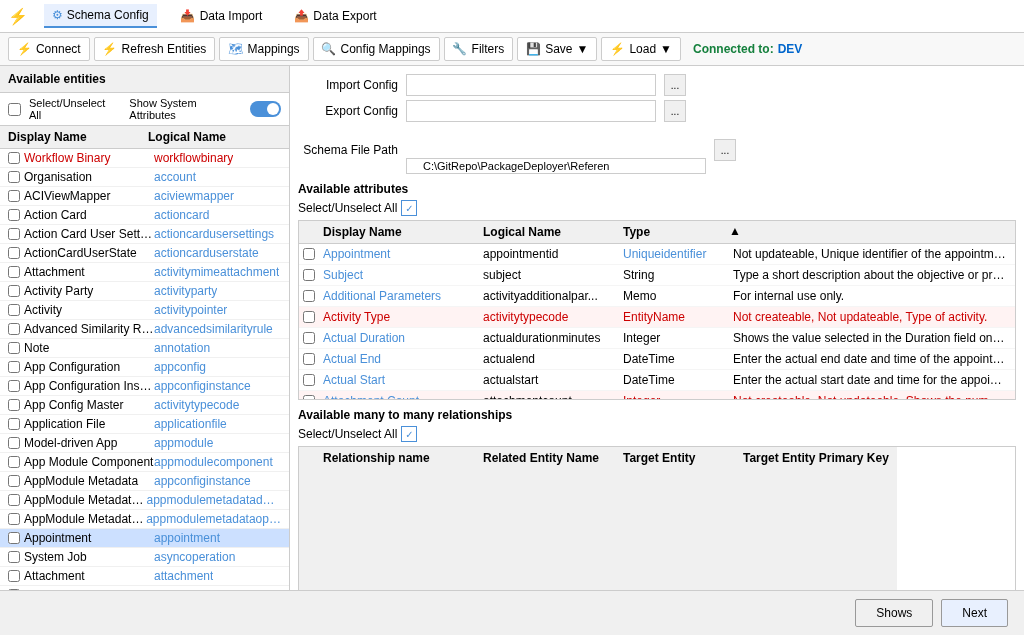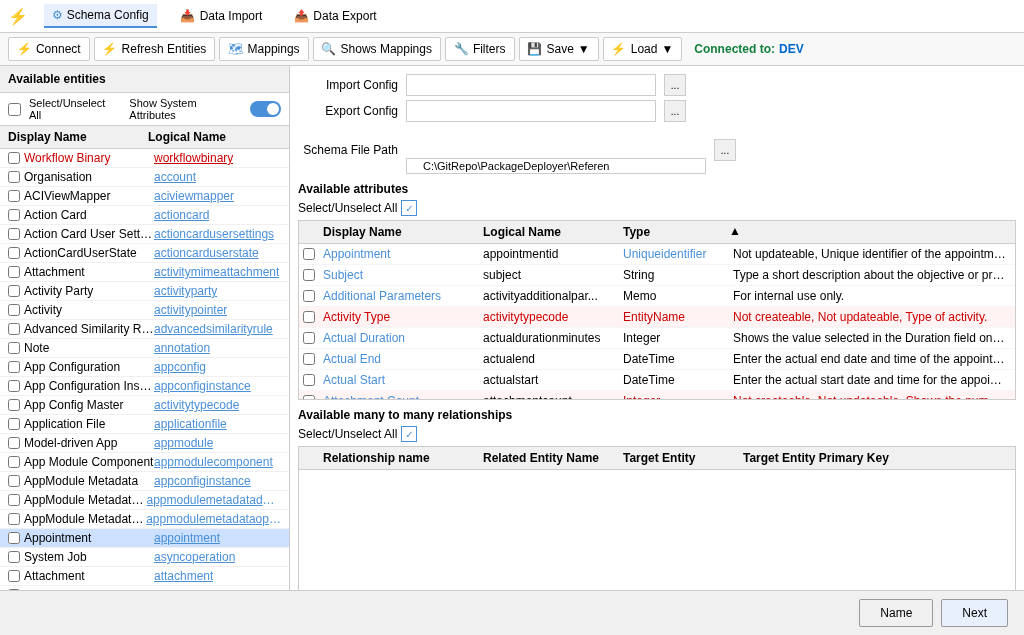--- a/index.html
+++ b/index.html
@@ -27,21 +27,21 @@
     .toggle-switch { width: 32px; height: 16px; background: #4a90d9; border-radius: 8px; position: relative; cursor: pointer; }
     .toggle-switch::after { content: ''; position: absolute; width: 12px; height: 12px; background: white; border-radius: 50%; top: 2px; right: 2px; }
     .entity-table-header { display: flex; padding: 4px 8px; background: #f0f0f0; border-bottom: 1px solid #ccc; font-weight: bold; }
     .entity-table-header .col1 { width: 140px; }
     .entity-table-header .col2 { flex: 1; }
     .entity-list { flex: 1; overflow-y: auto; }
     .entity-row { display: flex; align-items: center; padding: 2px 8px; border-bottom: 1px solid #f0f0f0; cursor: pointer; }
     .entity-row.selected { background: #cce0ff; }
     .entity-row input[type=checkbox] { margin-right: 4px; width: 12px; height: 12px; }
     .entity-row .name { width: 130px; overflow: hidden; text-overflow: ellipsis; white-space: nowrap; }
-    .entity-row .logical { color: #4a90d9; overflow: hidden; text-overflow: ellipsis; white-space: nowrap; text-decoration: underline; }
+    .entity-row .logical { color: #4a90d9; overflow: hidden; text-overflow: ellipsis; white-space: nowrap; }
     .entity-row.highlighted .name { color: #cc0000; }
     .entity-row.highlighted .logical { color: #cc0000; }
     .scrollbar-h { height: 16px; background: #f0f0f0; border-top: 1px solid #ccc; display: flex; align-items: center; padding: 0 4px; }
     
     
     .right-panel { flex: 1; background: #fff; display: flex; flex-direction: column; padding: 8px; overflow: hidden; }
     
     
     .config-section { display: flex; flex-direction: column; gap: 4px; margin-bottom: 8px; }
     .config-row { display: flex; align-items: center; gap: 8px; }
@@ -58,21 +58,21 @@
     .attr-table-container { flex: 0 0 180px; border: 1px solid #ccc; overflow: hidden; display: flex; flex-direction: column; margin-bottom: 8px; }
     .attr-table-header { display: flex; background: #f0f0f0; border-bottom: 1px solid #ccc; padding: 3px 4px; font-weight: bold; position: relative; }
     .attr-table-body { flex: 1; overflow-y: auto; }
     .attr-row { display: flex; align-items: center; padding: 2px 4px; border-bottom: 1px solid #f5f5f5; }
     .attr-row.highlighted { background: #fff3f3; }
     .attr-row input[type=checkbox] { margin-right: 4px; width: 12px; height: 12px; }
     .attr-col { padding: 1px 4px; overflow: hidden; text-overflow: ellipsis; white-space: nowrap; }
     
     
     .m2m-section { flex: 1; display: flex; flex-direction: column; min-height: 0; }
-    .m2m-table-container { flex: 1; border: 1px solid #ccc; overflow: hidden; display: flex; flex-direction: column; }
+    .m2m-table-container { flex: 1; border: 1px solid #ccc; overflow: hidden; display: flex; flex-direction: row; }
     .m2m-table-header { display: flex; background: #f0f0f0; border-bottom: 1px solid #ccc; padding: 3px 4px; font-weight: bold; }
     .m2m-table-body { flex: 1; overflow-y: auto; }
     
     
     .bottom-bar { position: absolute; bottom: 0; right: 0; width: 1024px; padding: 8px 16px; display: flex; justify-content: flex-end; gap: 8px; background: #f0f0f0; border-top: 1px solid #ccc; }
     .nav-btn { padding: 6px 20px; border: 1px solid #999; background: #f0f0f0; cursor: pointer; font-size: 12px; border-radius: 2px; }
     .nav-btn.primary { background: #e8f0fe; }
     
     
     ::-webkit-scrollbar { width: 12px; height: 12px; }
@@ -106,21 +106,21 @@
   <button class="toolbar-btn">
     <span style="color:#ff6600;">⚡</span>
     <span>Refresh Entities</span>
   </button>
   <button class="toolbar-btn">
     <span style="color:#4a90d9;">🗺</span>
     <span>Mappings</span>
   </button>
   <button class="toolbar-btn">
     <span style="color:#4a90d9;">🔍</span>
-    <span>Shows Mappings</span>
+    <span>Config Mappings</span>
   </button>
   <button class="toolbar-btn">
     <span style="color:#4a90d9;">🔧</span>
     <span>Filters</span>
   </button>
   <button class="toolbar-btn">
     <span style="color:#ff6600;">💾</span>
     <span>Save</span> ▼
   </button>
   <button class="toolbar-btn">
@@ -383,15 +383,15 @@
         </div>
         <div class="m2m-table-body" id="m2m-table-body">
         </div>
       </div>
     </div>
 
   </div>
 </div>
 
 <div class="bottom-bar">
-  <button class="nav-btn">Name</button>
+  <button class="nav-btn">Shows</button>
   <button class="nav-btn primary">Next</button>
 </div>
 
 </body></html>

